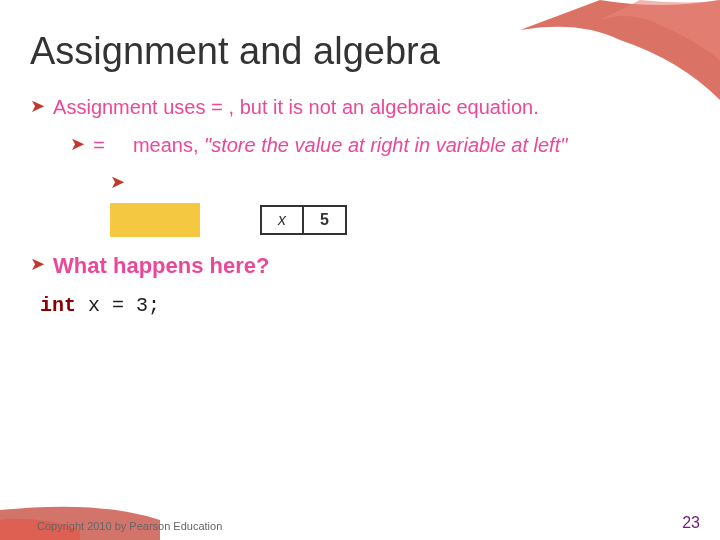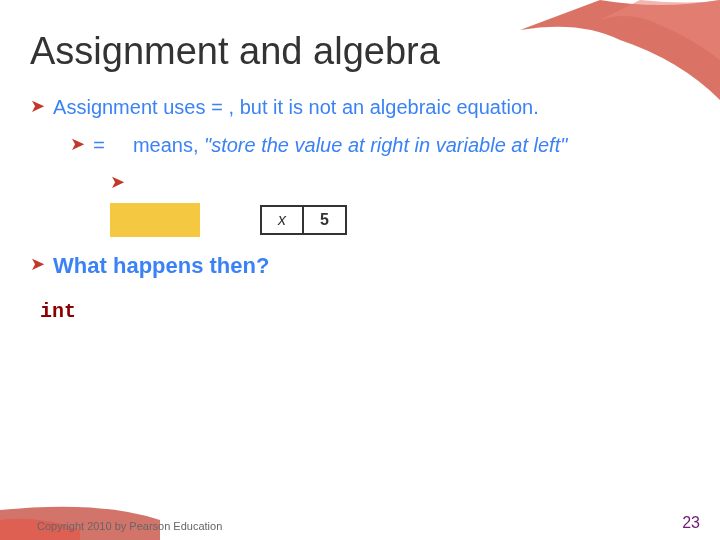--- a/index.html
+++ b/index.html
@@ -74,21 +74,21 @@
     .bullet-icon {
       color: #c0392b;
       font-size: 18px;
       margin-right: 8px;
       margin-top: 2px;
       flex-shrink: 0;
     }
 
     .bullet-text {
       font-size: 20px;
-      color: #3b82f6;
+      color: #ec4899;
       line-height: 1.4;
     }
 
     
     .sub-bullet {
       margin-left: 40px;
       display: flex;
       align-items: flex-start;
       margin-bottom: 8px;
     }
@@ -142,21 +142,21 @@
     }
 
     .var-cell-right {
       font-weight: bold;
       color: #333;
     }
 
     
     .code-section {
       margin-left: 10px;
-      margin-top: 14px;
+      margin-top: 8px;
     }
 
     .code-line {
       font-family: 'Courier New', Courier, monospace;
       font-size: 20px;
       color: #222;
       line-height: 1.6;
       display: flex;
       align-items: center;
     }
@@ -235,26 +235,27 @@
   <div class="var-box-area">
     <div class="yellow-box"></div>
     <div class="var-table">
       <div class="var-cell var-cell-left">x</div>
       <div class="var-cell var-cell-right">5</div>
     </div>
   </div>
 
   <div class="bullet-item">
     <span class="bullet-icon">➤</span>
-    <span class="bullet-text" style="font-size:22px; font-weight:bold;">What happens then?</span>
+    <span class="bullet-text" style="font-size:22px; font-weight:bold;">What happens here?</span>
   </div>
 
   <div class="code-section">
     <div class="code-line">
       <span class="code-keyword">int</span>
+      <span>&nbsp;x = 3;</span>
     </div>
   </div>
 
 </div>
 
 <div class="copyright">Copyright 2010 by Pearson Education</div>
 
 <div class="slide-number">23</div>
 
 </body></html>

